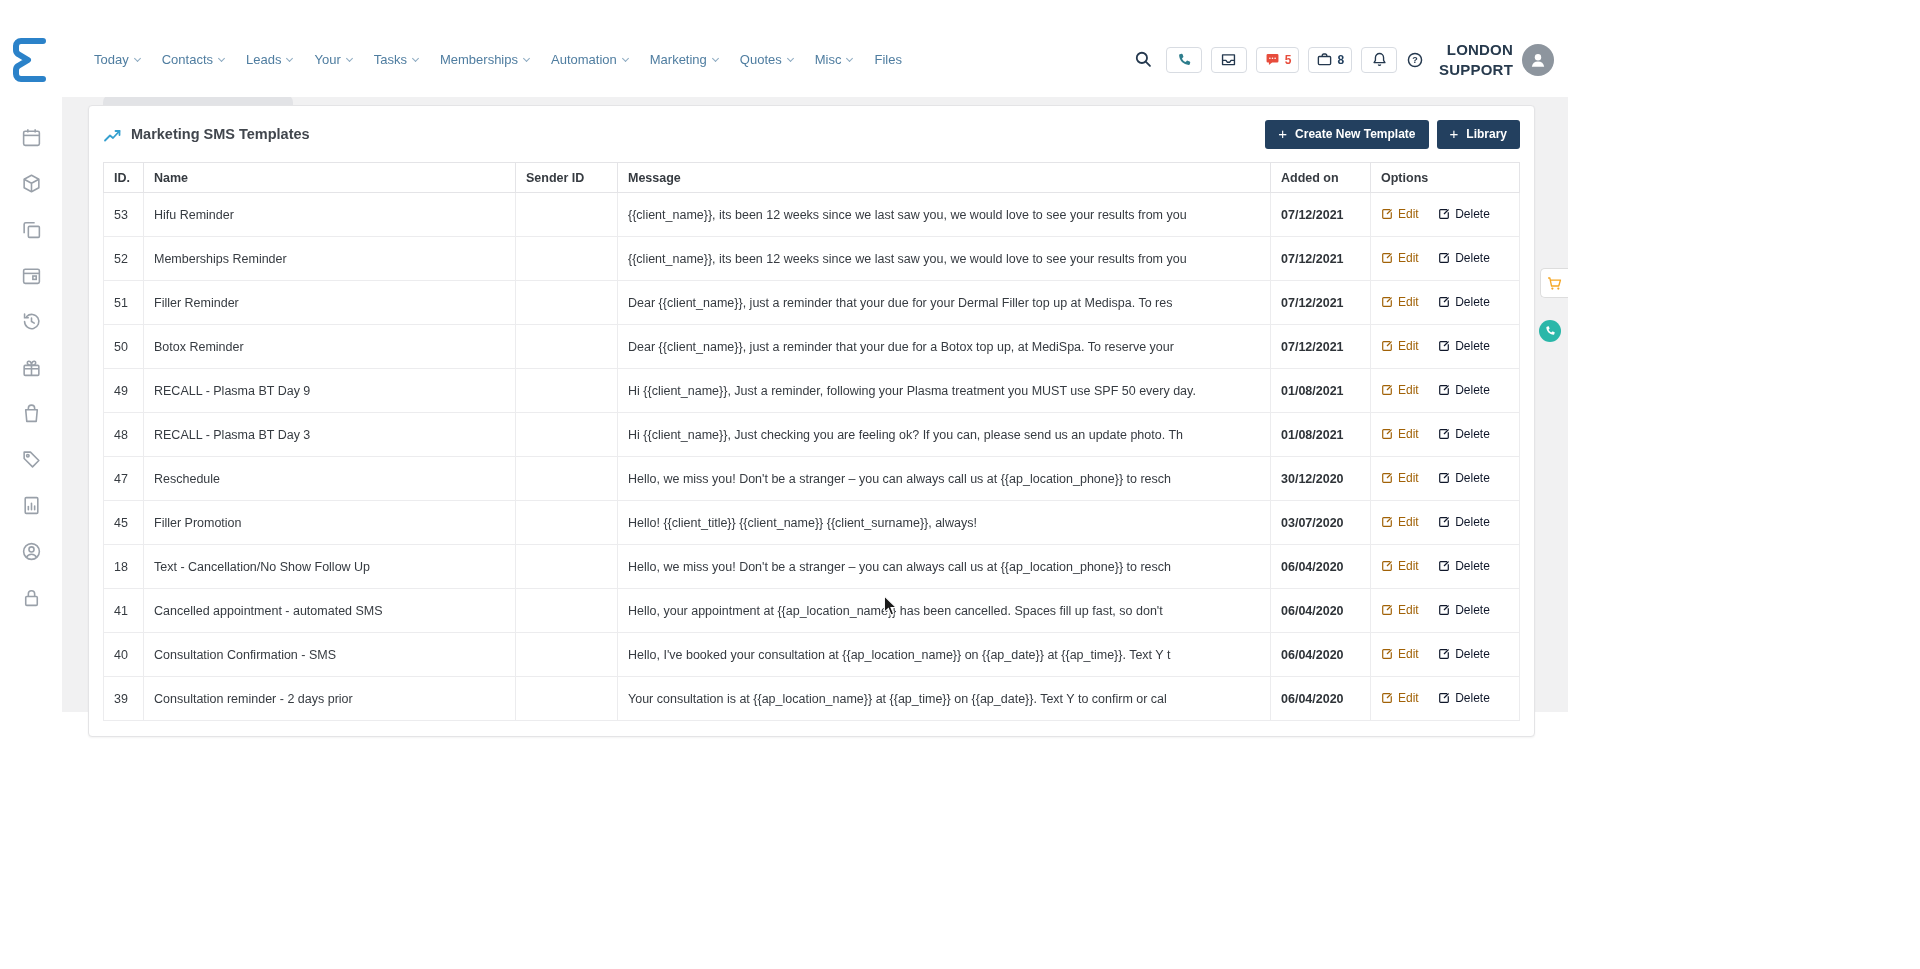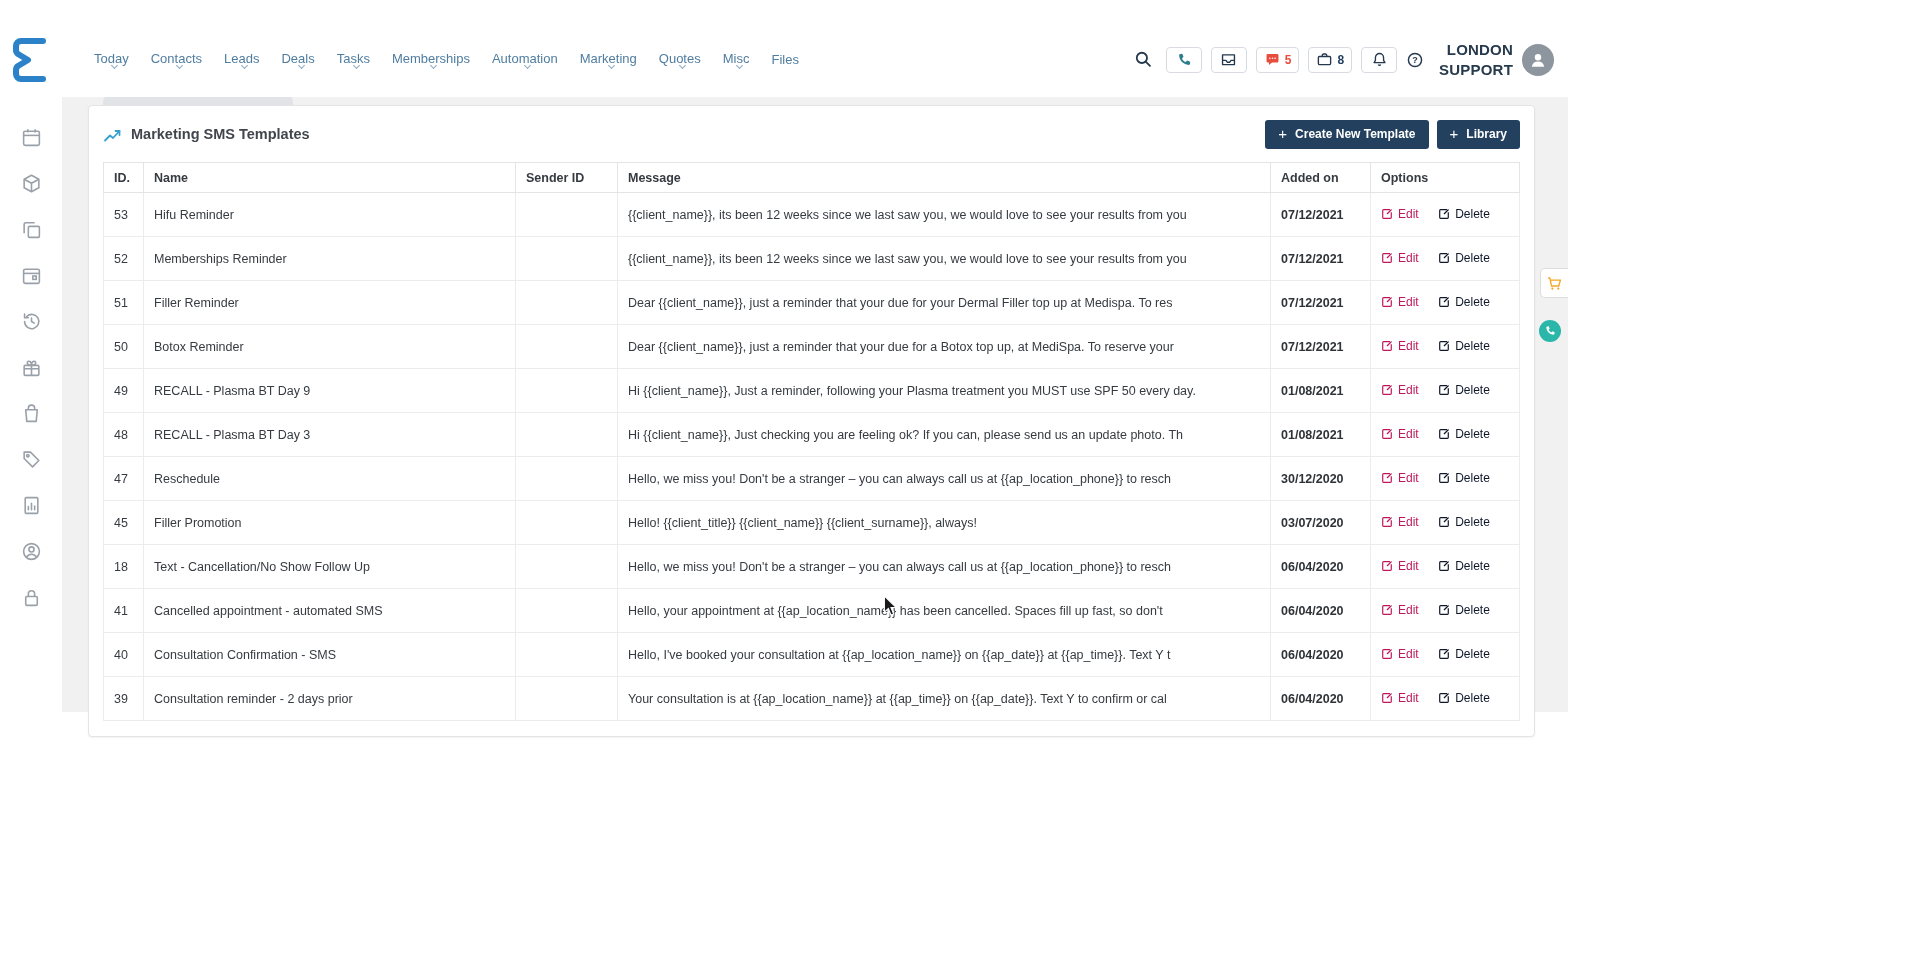--- a/index.html
+++ b/index.html
@@ -10,21 +10,21 @@
   }
   .app { position:absolute; left:0; top:0; width:1568px; height:737px; }
 
   
   .top-header {
     position:absolute; left:0; top:0; width:100%; height:97px; background:#fff;
     display:flex; align-items:center; padding-top:22px; z-index:5;
   }
   .logo { width:42px; height:50px; margin-left:10px; flex:0 0 auto; }
   .main-nav { display:flex; align-items:center; margin-left:42px; gap:22px; white-space:nowrap; }
-  .nav-item { font-size:13px; color:#4f7da0; font-weight:500; cursor:pointer; display:inline-flex; align-items:center; text-decoration:none;flex-direction:column; }
+  .nav-item { font-size:13px; color:#4f7da0; font-weight:500; cursor:pointer; display:inline-flex; align-items:center; text-decoration:none; }
   .chev { display:inline-block; width:5px; height:5px; border-right:1.4px solid currentColor; border-bottom:1.4px solid currentColor; transform:rotate(45deg); margin-left:6px; margin-top:-3px; opacity:.65; }
   .header-right { margin-left:auto; margin-right:14px; display:flex; align-items:center; gap:9px; }
   .hicon { color:#24384e; display:inline-flex; align-items:center; }
   .pill {
     height:26px; min-width:36px; border:1px solid #d8dce2; border-radius:4px;
     display:inline-flex; align-items:center; justify-content:center; gap:4px; padding:0 7px;
     background:#fff; cursor:pointer;
   }
   .count-red { color:#e74c3c; font-size:12px; font-weight:bold; }
   .count-dark { color:#23405f; font-size:12px; font-weight:bold; }
@@ -63,21 +63,21 @@
   .tpl th {
     border:1px solid #e4e4e7; height:30px; text-align:left; padding:4px 10px;
     font-weight:700; font-size:12.5px; color:#363b41; background:#fff; white-space:nowrap;
   }
   .tpl td {
     border:1px solid #ececee; height:44px; padding:0 10px;
     white-space:nowrap; overflow:hidden; background:#fff;
   }
   .tpl td.added { font-weight:700; color:#2e3338; }
   .link { display:inline-flex; align-items:center; gap:5px; font-size:12px; text-decoration:none; cursor:pointer; margin-right:16px; }
-  .link.edit { color:#be185d; }
+  .link.edit { color:#a16207; }
   .link.del  { color:#0f172a; margin-right:0; }
   .link svg { flex:0 0 auto; }
 
   
   .float-cart {
     position:absolute; right:0; top:268px; width:28px; height:30px; background:#fff;
     border:1px solid #ddd; border-right:none; border-radius:5px 0 0 5px;
     display:flex; align-items:center; justify-content:center; color:#f5a623; cursor:pointer; z-index:6;
   }
   .float-wa {
@@ -107,21 +107,21 @@
         </a>
       <a class="nav-item">
           <span>Contacts</span>
           <i class="chev"></i>
         </a>
       <a class="nav-item">
           <span>Leads</span>
           <i class="chev"></i>
         </a>
       <a class="nav-item">
-          <span>Deals</span>
+          <span>Your</span>
           <i class="chev"></i>
         </a>
       <a class="nav-item">
           <span>Tasks</span>
           <i class="chev"></i>
         </a>
       <a class="nav-item">
           <span>Memberships</span>
           <i class="chev"></i>
         </a>

